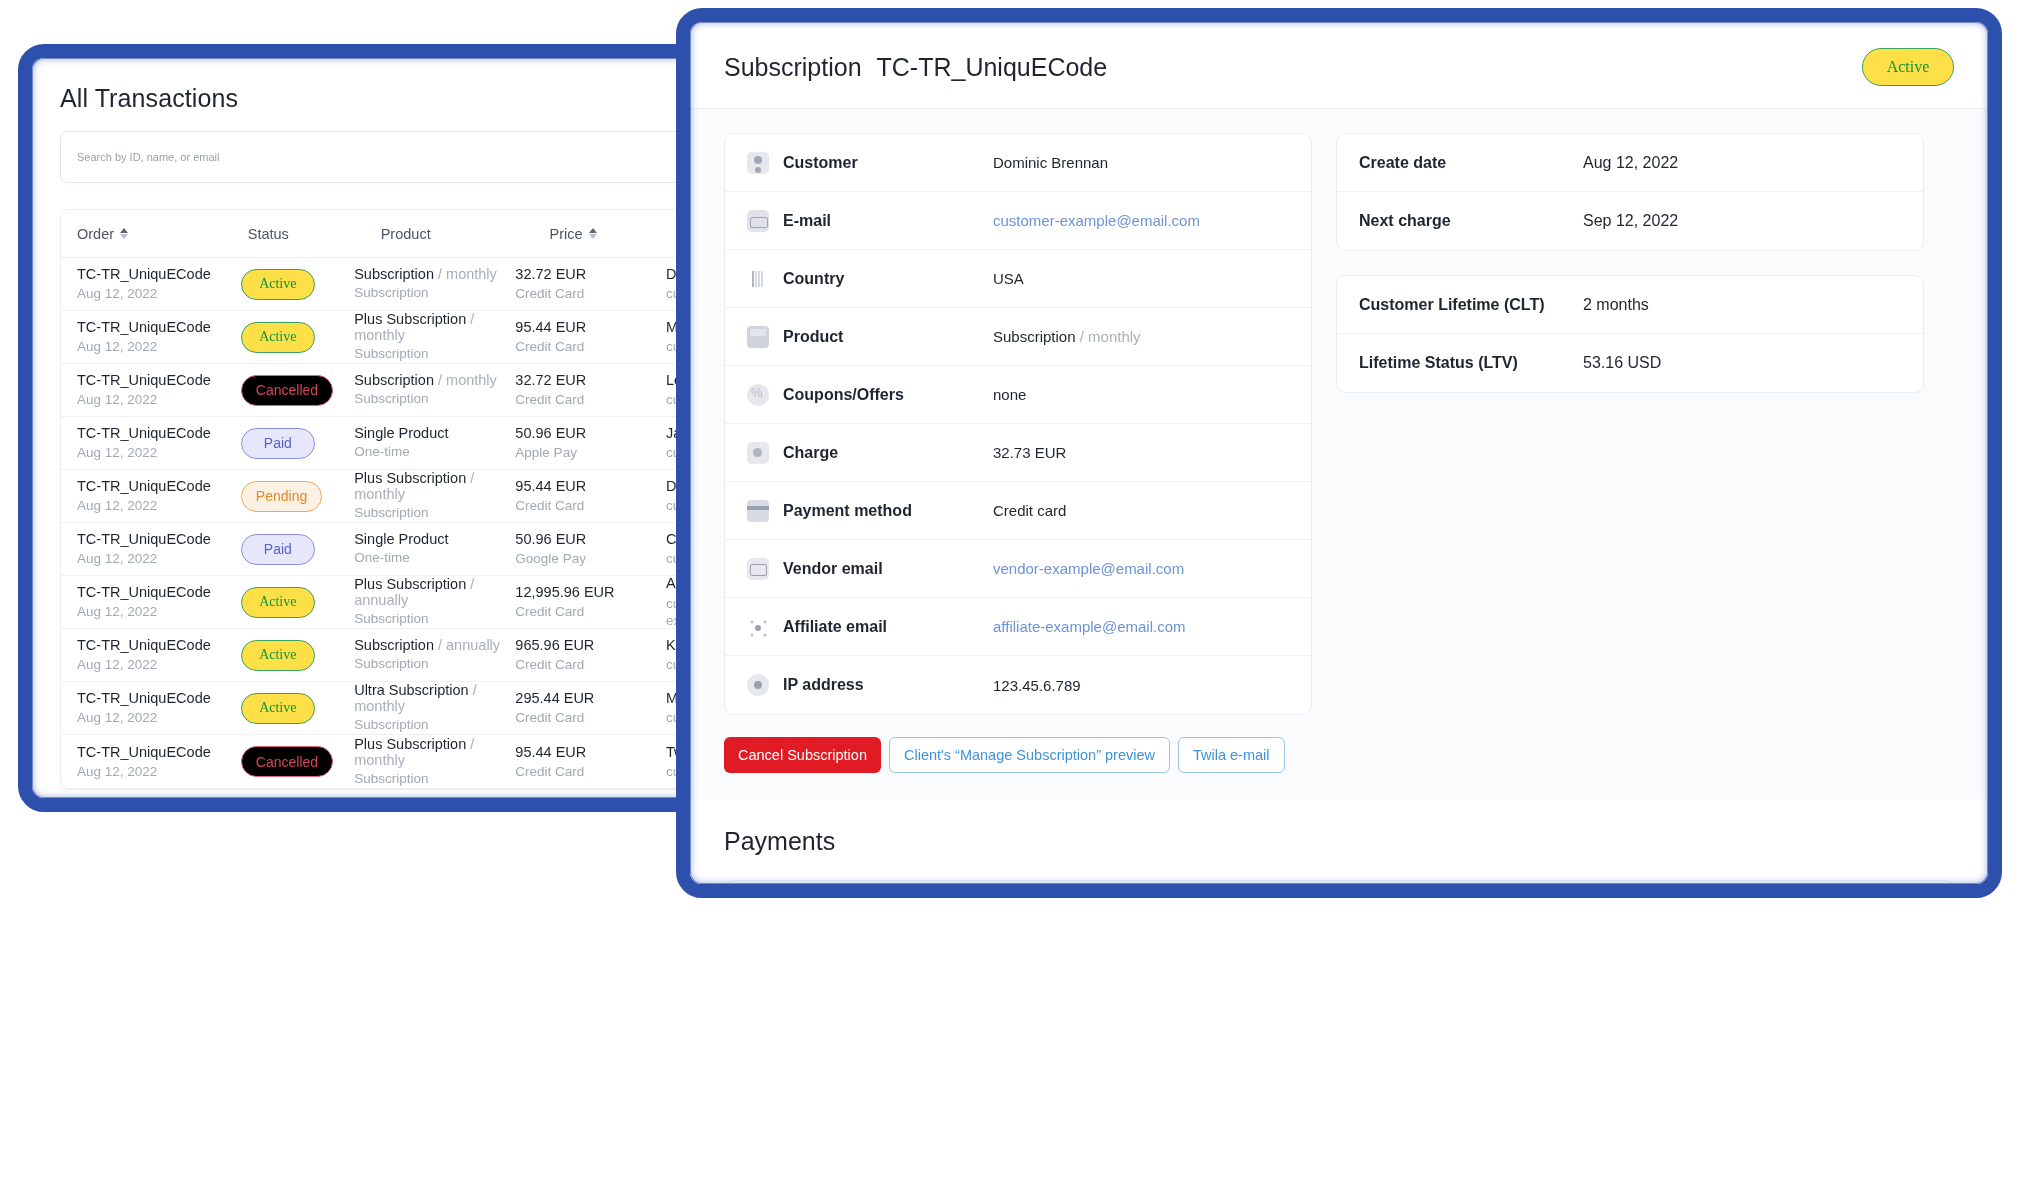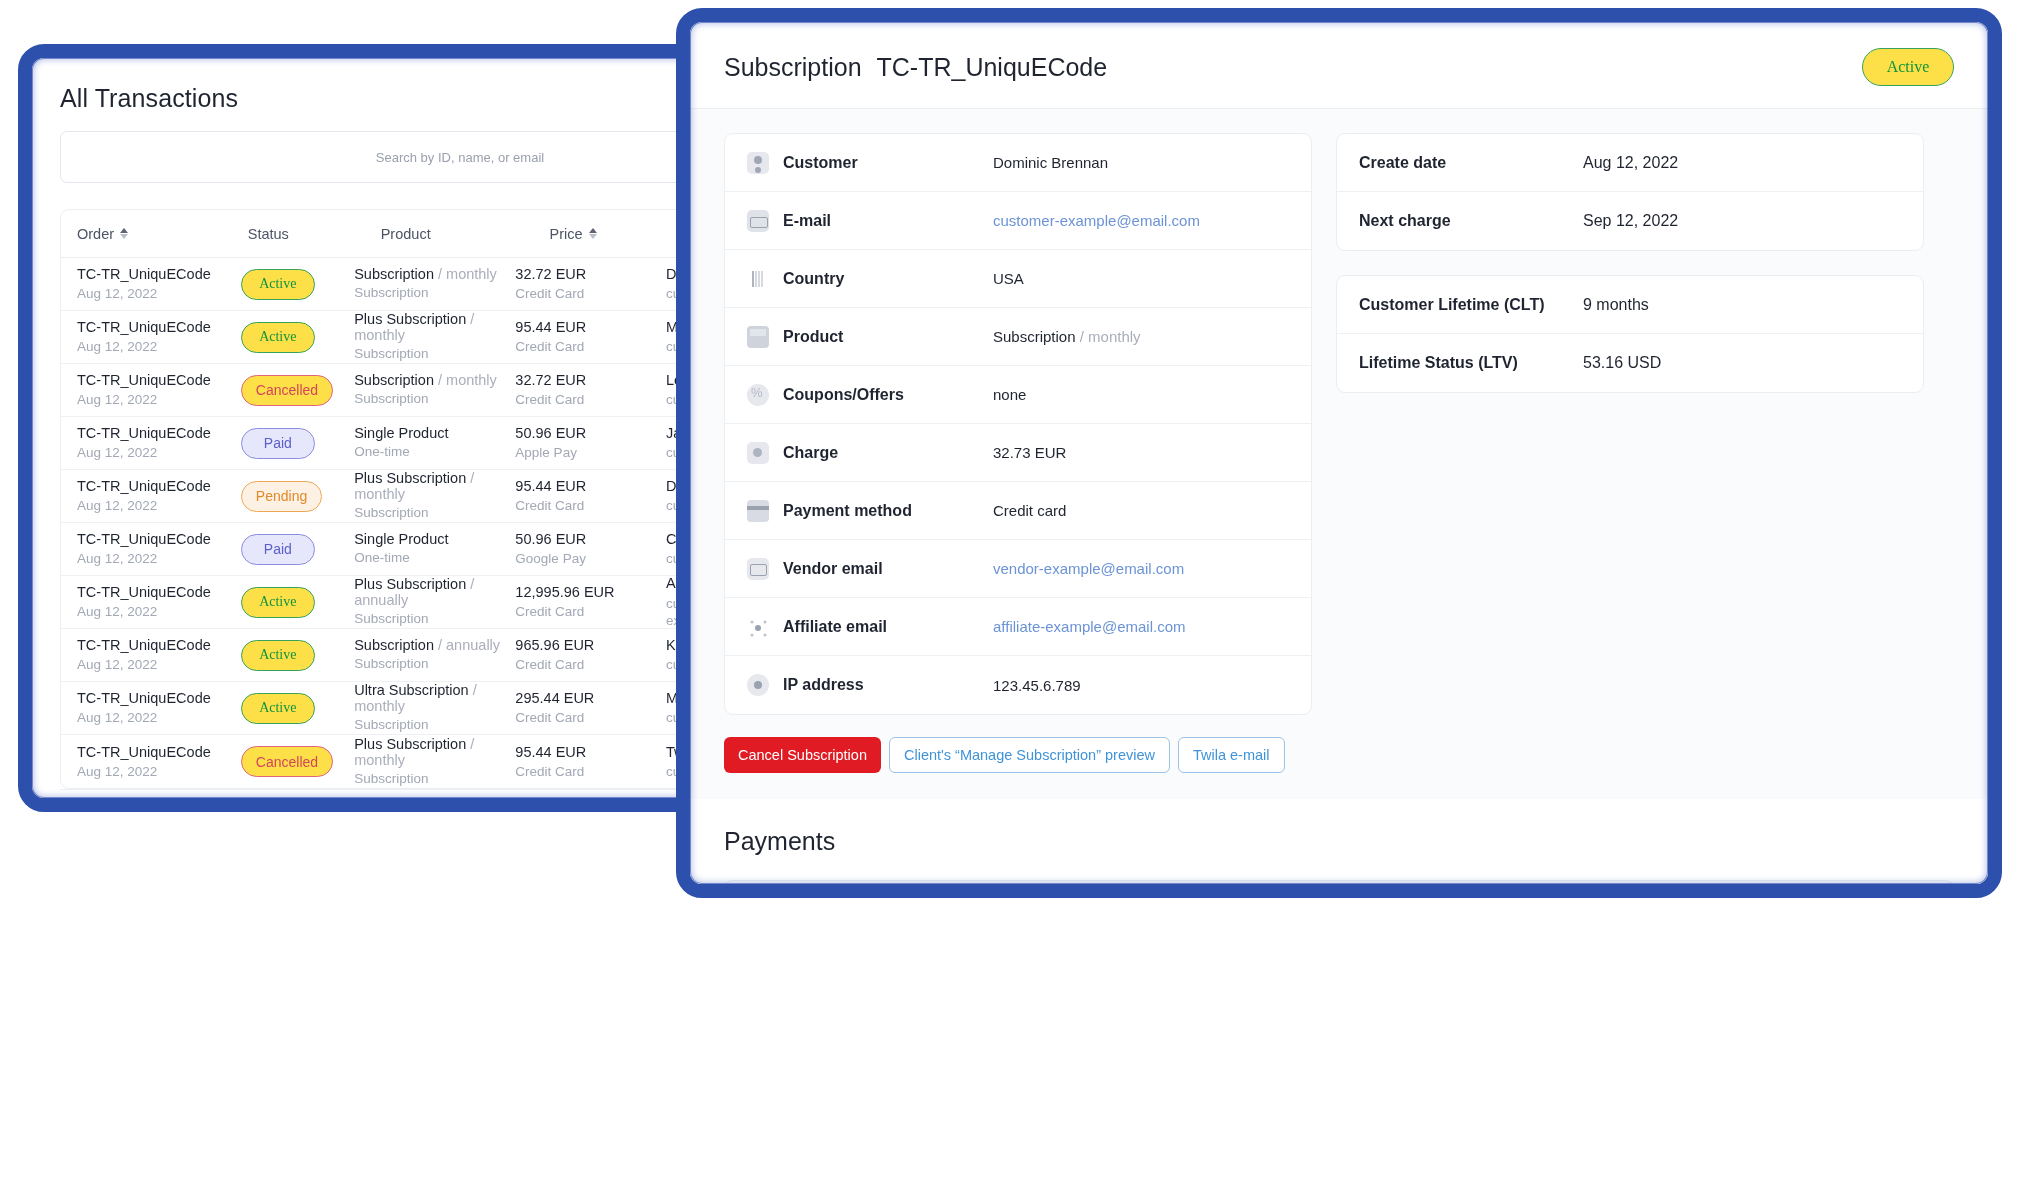--- a/index.html
+++ b/index.html
@@ -40,22 +40,22 @@
 
   .win-inner { position: absolute; inset: 0; overflow: hidden; border-radius: 12px; background:#fff; }
 
   
   .tx-title {
     font-size: 25px; color: #1f2430; padding: 26px 28px 0 28px; letter-spacing:.1px;
   }
   .search-wrap { padding: 18px 28px 0 28px; }
   .search-input {
     width: 100%; height: 52px; border: 1px solid #e3e6ec; border-radius: 7px;
-    padding: 0 16px; font-size: 13px; color: #8d93a1;
-    font-family: "Liberation Sans", sans-serif; background:#fff;text-align:center;
+    padding: 0 16px; font-size: 11px; color: #8d93a1;
+    font-family: "Liberation Sans", sans-serif; background:#fff;
   }
   .search-input::placeholder { color: #9aa0ad; }
 
   .tx-card {
     margin: 26px 28px 0 28px; border: 1px solid #ebedf1; border-radius: 9px;
     background: #fff; overflow: hidden;
   }
   .tx-head {
     display: flex; align-items: center; height: 48px;
     border-bottom: 1px solid #ebedf1; padding: 0 16px;
@@ -82,21 +82,21 @@
   .l2 { font-size: 13.5px; color: #a2a8b4; line-height: 1.3; margin-top: 2px; }
   .prod-main { font-size: 14.5px; color:#1f2430; }
   .prod-cycle { color: #a9aeba; }
 
   .badge {
     display:inline-flex;align-items:center;justify-content:center;
     height: 31px; min-width: 74px; padding: 0 14px;
     border-radius: 16px; font-size: 14px; border: 1px solid;
   }
   .badge.active    { color:#10923f; background:#fde047; border-color:#36a35c;font-family:Liberation Serif, serif; }
-  .badge.cancelled { color:#d3455b; background:#fde047; border-color:#e2637a; }
+  .badge.cancelled { color:#d3455b; background:#000000; border-color:#e2637a; }
   .badge.paid      { color:#5a5fcb; background:#e7e7fb; border-color:#8b8de0; }
   .badge.pending   { color:#e08a2b; background:#fdf1e3; border-color:#eea855; }
 
   .tx-footer {
     display:flex; align-items:center; justify-content:flex-end;
     height: 62px; padding: 0 28px; font-size: 14.5px; color:#4d5463; gap:14px;
     border-top: 1px solid #eef0f3; margin: 0 28px;
   }
 
   
@@ -475,21 +475,21 @@
                 <span class="s-value">Aug 12, 2022</span>
               </div>
               <div class="s-row">
                 <span class="s-label">Next charge</span>
                 <span class="s-value">Sep 12, 2022</span>
               </div>
             </div>
           <div class="panel p-right" id="summary-metrics" style="margin-top:24px;">
               <div class="s-row">
                 <span class="s-label">Customer Lifetime (CLT)</span>
-                <span class="s-value">9 months</span>
+                <span class="s-value">2 months</span>
               </div>
               <div class="s-row">
                 <span class="s-label">Lifetime Status (LTV)</span>
                 <span class="s-value">53.16 USD</span>
               </div>
             </div>
         </div>
       </div>
 
       <div class="actions">

